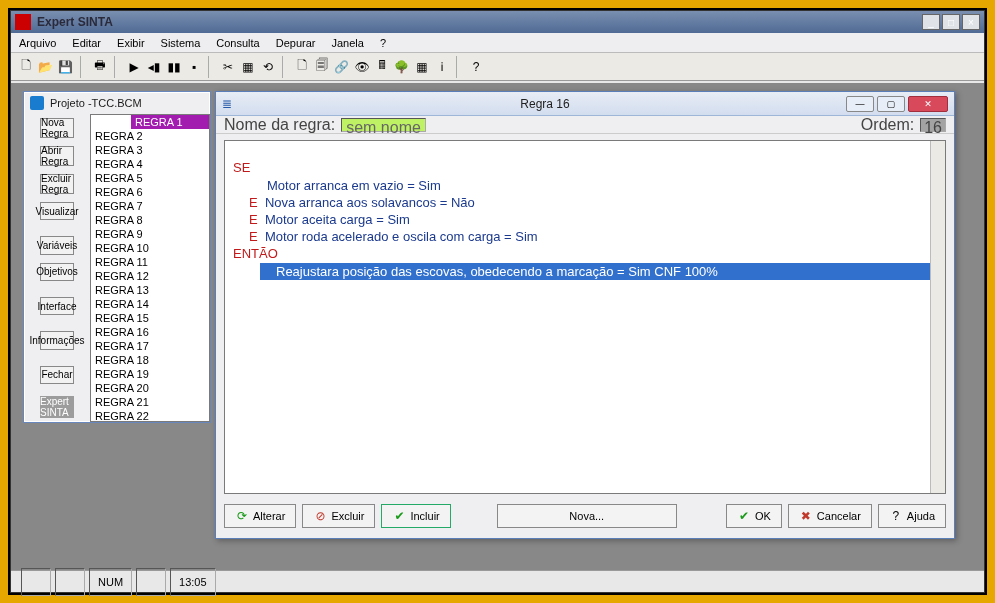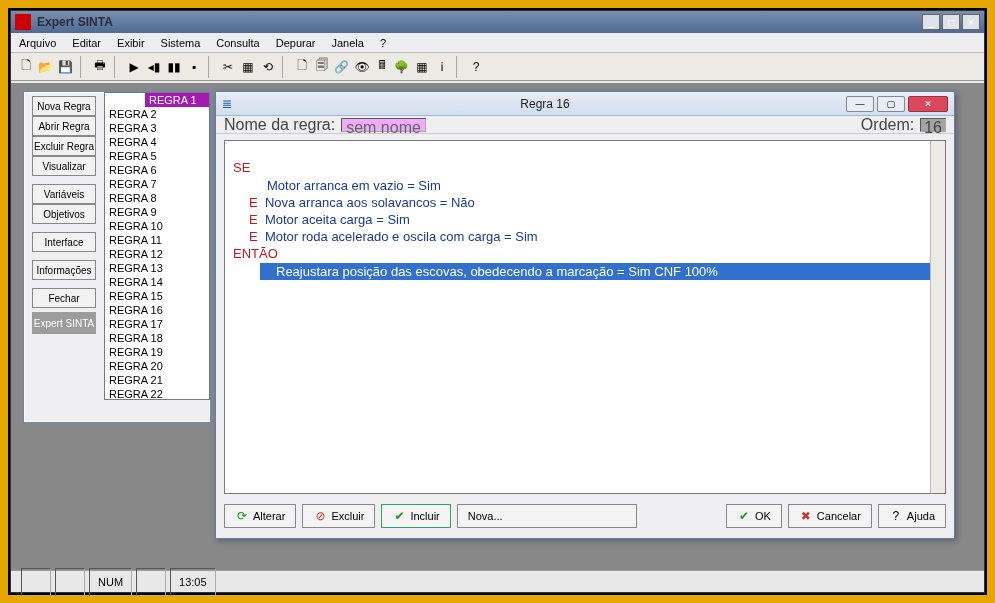--- a/index.html
+++ b/index.html
@@ -18,58 +18,58 @@
 .tb-icon { width: 18px; height: 18px; display: flex; align-items: center; justify-content: center; border: 1px solid transparent; cursor: pointer; font-size: 12px; }
 .workspace { position: absolute; top: 72px; left: 0; right: 0; bottom: 22px; background: #888; }
 .statusbar { position: absolute; bottom: 0; left: 0; right: 0; height: 22px; background: #e8e8e8; border-top: 1px solid #999; display: flex; align-items: center; font-size: 11px; padding: 0 6px; }
 .statusbar .st-left { flex: 1; }
 .statusbar .st-cell { border: 1px inset #aaa; padding: 1px 8px; margin-left: 4px; min-width: 30px; height: 28px; display: flex; align-items: center; justify-content: center; }
 
 .proj-panel { position: absolute; left: 12px; top: 80px; width: 188px; height: 332px; background: #efeff1; border: 1px solid #6787bd; box-shadow: 0 0 0 1px #fff inset; }
 .proj-title { height: 22px; display: flex; align-items: center; gap: 6px; padding: 0 6px; font-size: 11px; color: #1a1a1a; }
 .proj-title .pt-icon { width: 14px; height: 14px; background: #1a7ccf; border-radius: 2px; }
 .proj-body { display: flex; height: calc(100% - 22px); }
-.proj-buttons { width: 80px; padding: 4px 8px; display: flex; flex-direction: column; gap: 0; }
+.proj-buttons { width: 66px; padding: 4px 16px; display: flex; flex-direction: column; gap: 8px; }
 .pbtn { height: 20px; background: #f2f2f2; border: 1px solid #888; font-size: 10px; display: flex; align-items: center; justify-content: center; cursor: pointer; }
 .pbtn.gap { margin-top: 8px; }
 .pbtn.expert { background: #9c9c9c; color: #fff; border: none; height: 22px; margin-top: 4px; }
 .rule-list { flex: 1; background: #fff; border: 1px solid #7a7a7a; overflow-y: auto; font-size: 11px; }
 .rule-list div { padding: 1px 4px; cursor: pointer; white-space: nowrap; }
 .rule-list div.sel { background: #a21caf; color: #fff; margin-left: 40px; }
 
 .rule-win { position: absolute; left: 204px; top: 80px; width: 740px; height: 448px; background: #efeff1; border: 1px solid #5a7fb8; box-shadow: 2px 2px 6px rgba(0,0,0,.3); }
 .rule-titlebar { height: 24px; background: linear-gradient(#e8edf5,#d2ddef); display: flex; align-items: center; padding: 0 6px; font-size: 12px; border-bottom: 1px solid #9eb6d8; }
 .rule-titlebar .rt-icon { width: 14px; height: 14px; margin-right: 8px; color: #2558a8; }
 .rule-titlebar .rt-title { flex: 1; text-align: center; color: #222; }
 .rw-controls { display: flex; gap: 3px; }
 .rw-btn { width: 28px; height: 16px; border: 1px solid #888; border-radius: 2px; font-size: 9px; display: flex; align-items: center; justify-content: center; cursor: pointer; }
 .rw-min { background: #e8eef7; }
 .rw-max { background: #e8eef7; }
 .rw-close { background: #d9495c; color: #fff; border-color: #a02e3c; width: 40px; }
 .rule-meta { height: 18px; display: flex; align-items: center; padding: 0 8px; font-size: 16px; color: #444; gap: 6px; border-bottom: 1px solid #ccc; }
 .rule-meta .rm-name-lbl { }
-.rule-meta .rm-name-val { border: 1px inset #aaa; padding: 0 4px; background: #f0abfc; color: #666; min-width: 80px; height: 14px; }
+.rule-meta .rm-name-val { border: 1px inset #aaa; padding: 0 4px; background: #bef264; color: #666; min-width: 80px; height: 14px; }
 .rule-meta .spacer { flex: 1; }
 .rule-meta .rm-ord-val { border: 1px inset #aaa; padding: 0 3px; background: #a3a3a3; height: 14px; }
 .rule-content { position: absolute; left: 8px; right: 8px; top: 48px; bottom: 44px; background: #fff; border: 1px solid #7a7a7a; padding: 18px 8px 8px; font-family: "Courier New", monospace; font-size: 13px; line-height: 17px; color: #1b3a8e; overflow: hidden; }
 .rule-content .kw { color: #c01a1a; }
 .rule-content .hl { background: #3170cc; color: #fff; display: block; padding-left: 16px; margin-left: 27px; }
 .rule-content .ind { padding-left: 34px; display: block; }
 .rule-content .ind2 { padding-left: 16px; display: block; }
 .rule-scrollbar { position: absolute; right: 9px; top: 49px; bottom: 45px; width: 15px; background: #eceae5; border-left: 1px solid #bbb; }
 .rule-actions { position: absolute; left: 8px; right: 8px; bottom: 8px; height: 28px; display: flex; align-items: center; gap: 6px; }
 .rbtn { height: 24px; background: #f3f3f3; border: 1px solid #888; font-size: 11px; padding: 0 10px; display: flex; align-items: center; gap: 4px; cursor: pointer; }
 .rbtn.primary { border: 1px solid #2a6; }
 .rbtn .ic { width: 14px; height: 14px; display: inline-flex; align-items: center; justify-content: center; font-size: 12px; }
 .ic-refresh { color: #1a9a1a; }
 .ic-no { color: #c0392b; }
 .ic-check { color: #1a9a1a; }
 .ic-cancel { color: #c0392b; }
 .rule-actions .spacer { flex: 1; }
-.rbtn.nova { min-width: 180px; justify-content: flex-start; }
+.rbtn.nova { min-width: 180px; justify-content: center; margin-left: 40px; }
 </style>
 </head>
 <body>
 
 <div class="outer-frame"></div>
 <div class="window">
   <div class="titlebar">
     <div class="tb-icon"></div>
     <div class="tb-title">Expert SINTA</div>
     <div class="win-controls">
@@ -112,20 +112,24 @@
     <div class="tb-icon">🌳</div>
     <div class="tb-icon">▦</div>
     <div class="tb-icon">ℹ</div>
     <div class="tb-sep"></div>
     <div class="tb-icon">?</div>
   </div>
 
   <div class="workspace"></div>
 
   <div class="proj-panel">
+    <div class="proj-title">
+      <div class="pt-icon"></div>
+      <span>Projeto -TCC.BCM</span>
+    </div>
     <div class="proj-body">
       <div class="proj-buttons">
         <div class="pbtn">Nova Regra</div>
         <div class="pbtn">Abrir Regra</div>
         <div class="pbtn">Excluir Regra</div>
         <div class="pbtn">Visualizar</div>
         <div class="pbtn gap">Variáveis</div>
         <div class="pbtn">Objetivos</div>
         <div class="pbtn gap">Interface</div>
         <div class="pbtn gap">Informações</div>

